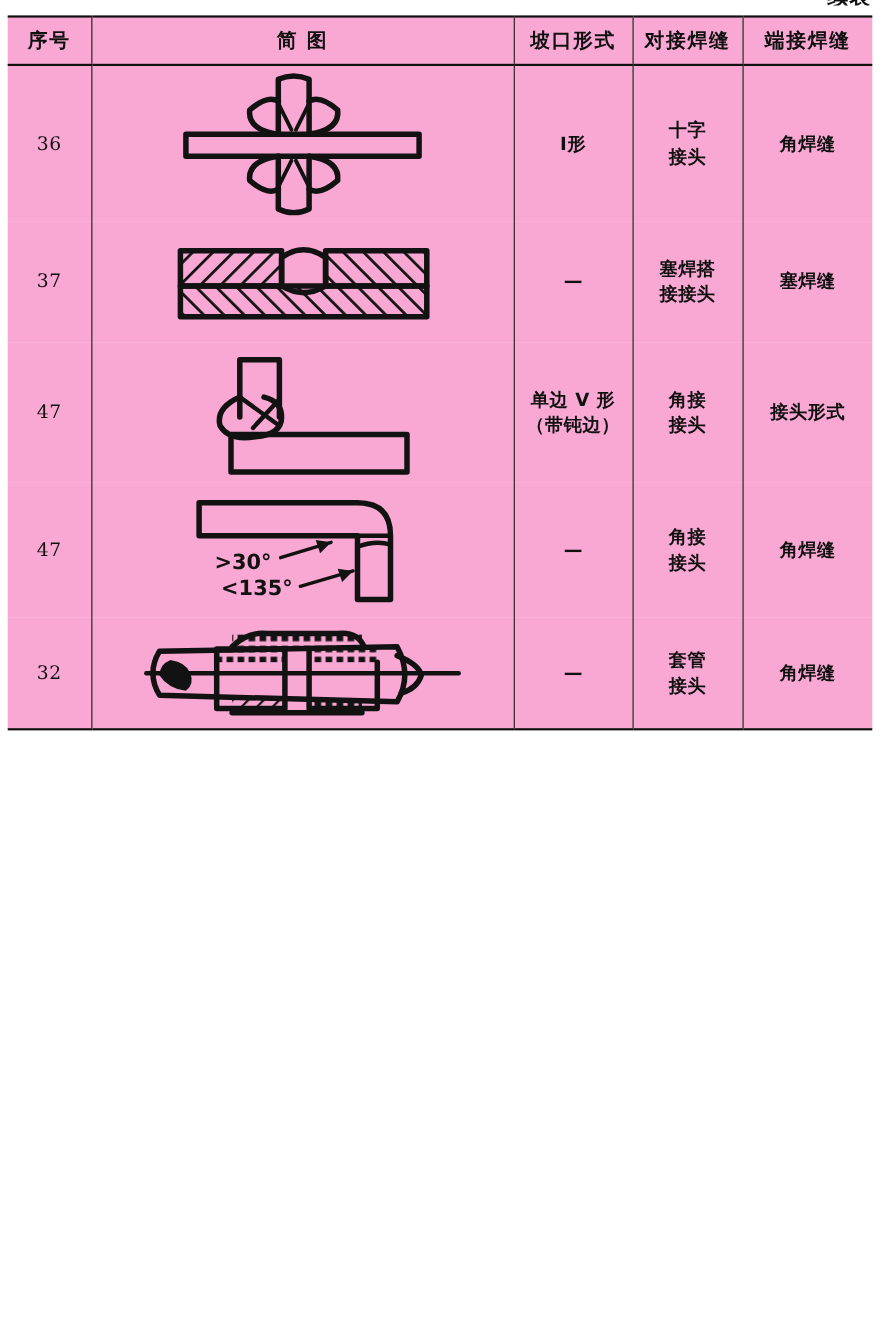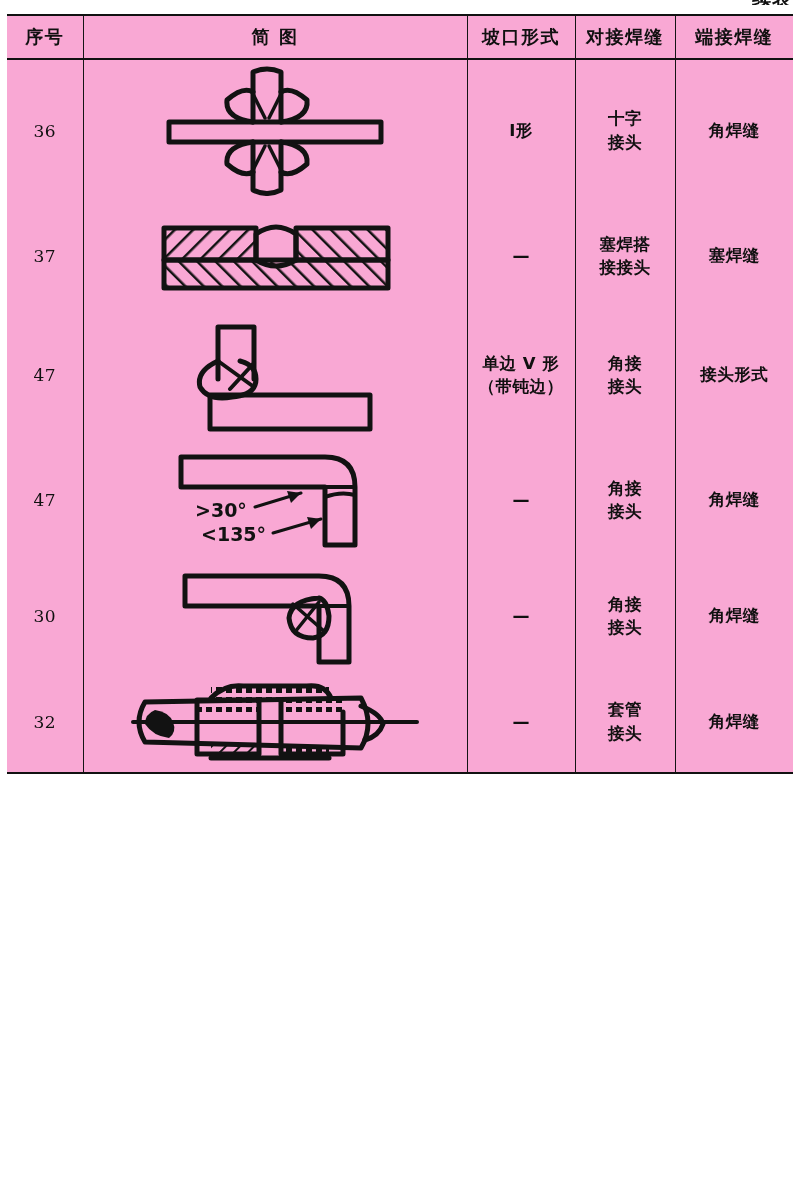--- a/index.html
+++ b/index.html
@@ -244,40 +244,20 @@
         </td>
         <td class="dash">—</td>
         <td class="txt">
           <div>角接</div>
           <div>接头</div>
         </td>
         <td class="last txt">角焊缝</td>
       </tr>
 
 
-      <tr style="height:110px">
-        <td class="first num">30</td>
-        <td>
-          <div class="figwrap">
-            <svg class="diagram" width="212" height="104" viewBox="0 0 212 104">
-              <path class="ln" stroke-width="5" d="M16,12 L150,12 Q180,12 180,42 L180,98 L150,98 L150,42 L16,42 Z"></path>
-              <path class="ln" stroke-width="4" d="M150,42 L180,42"></path>
-              <path class="ln" stroke-width="5" d="M150,34 Q122,36 120,54 Q122,74 144,74 Q160,72 160,52 Q158,36 150,34"></path>
-              <path class="ln" stroke-width="3.5" d="M124,40 L156,68"></path>
-              <path class="ln" stroke-width="3.5" d="M150,38 L126,68"></path>
-            </svg>
-          </div>
-        </td>
-        <td class="dash">—</td>
-        <td class="txt">
-          <div>角接</div>
-          <div>接头</div>
-        </td>
-        <td class="last txt">角焊缝</td>
-      </tr>
 
 
       <tr style="height:102px">
         <td class="first num">32</td>
         <td>
           <div class="figwrap">
             <svg class="diagram" width="300" height="92" viewBox="0 0 300 92">
               <defs>
                 <pattern id="dots" width="10" height="10" patternUnits="userSpaceOnUse">
                   <rect width="6" height="6" x="1" y="1" fill="#121212"></rect>

